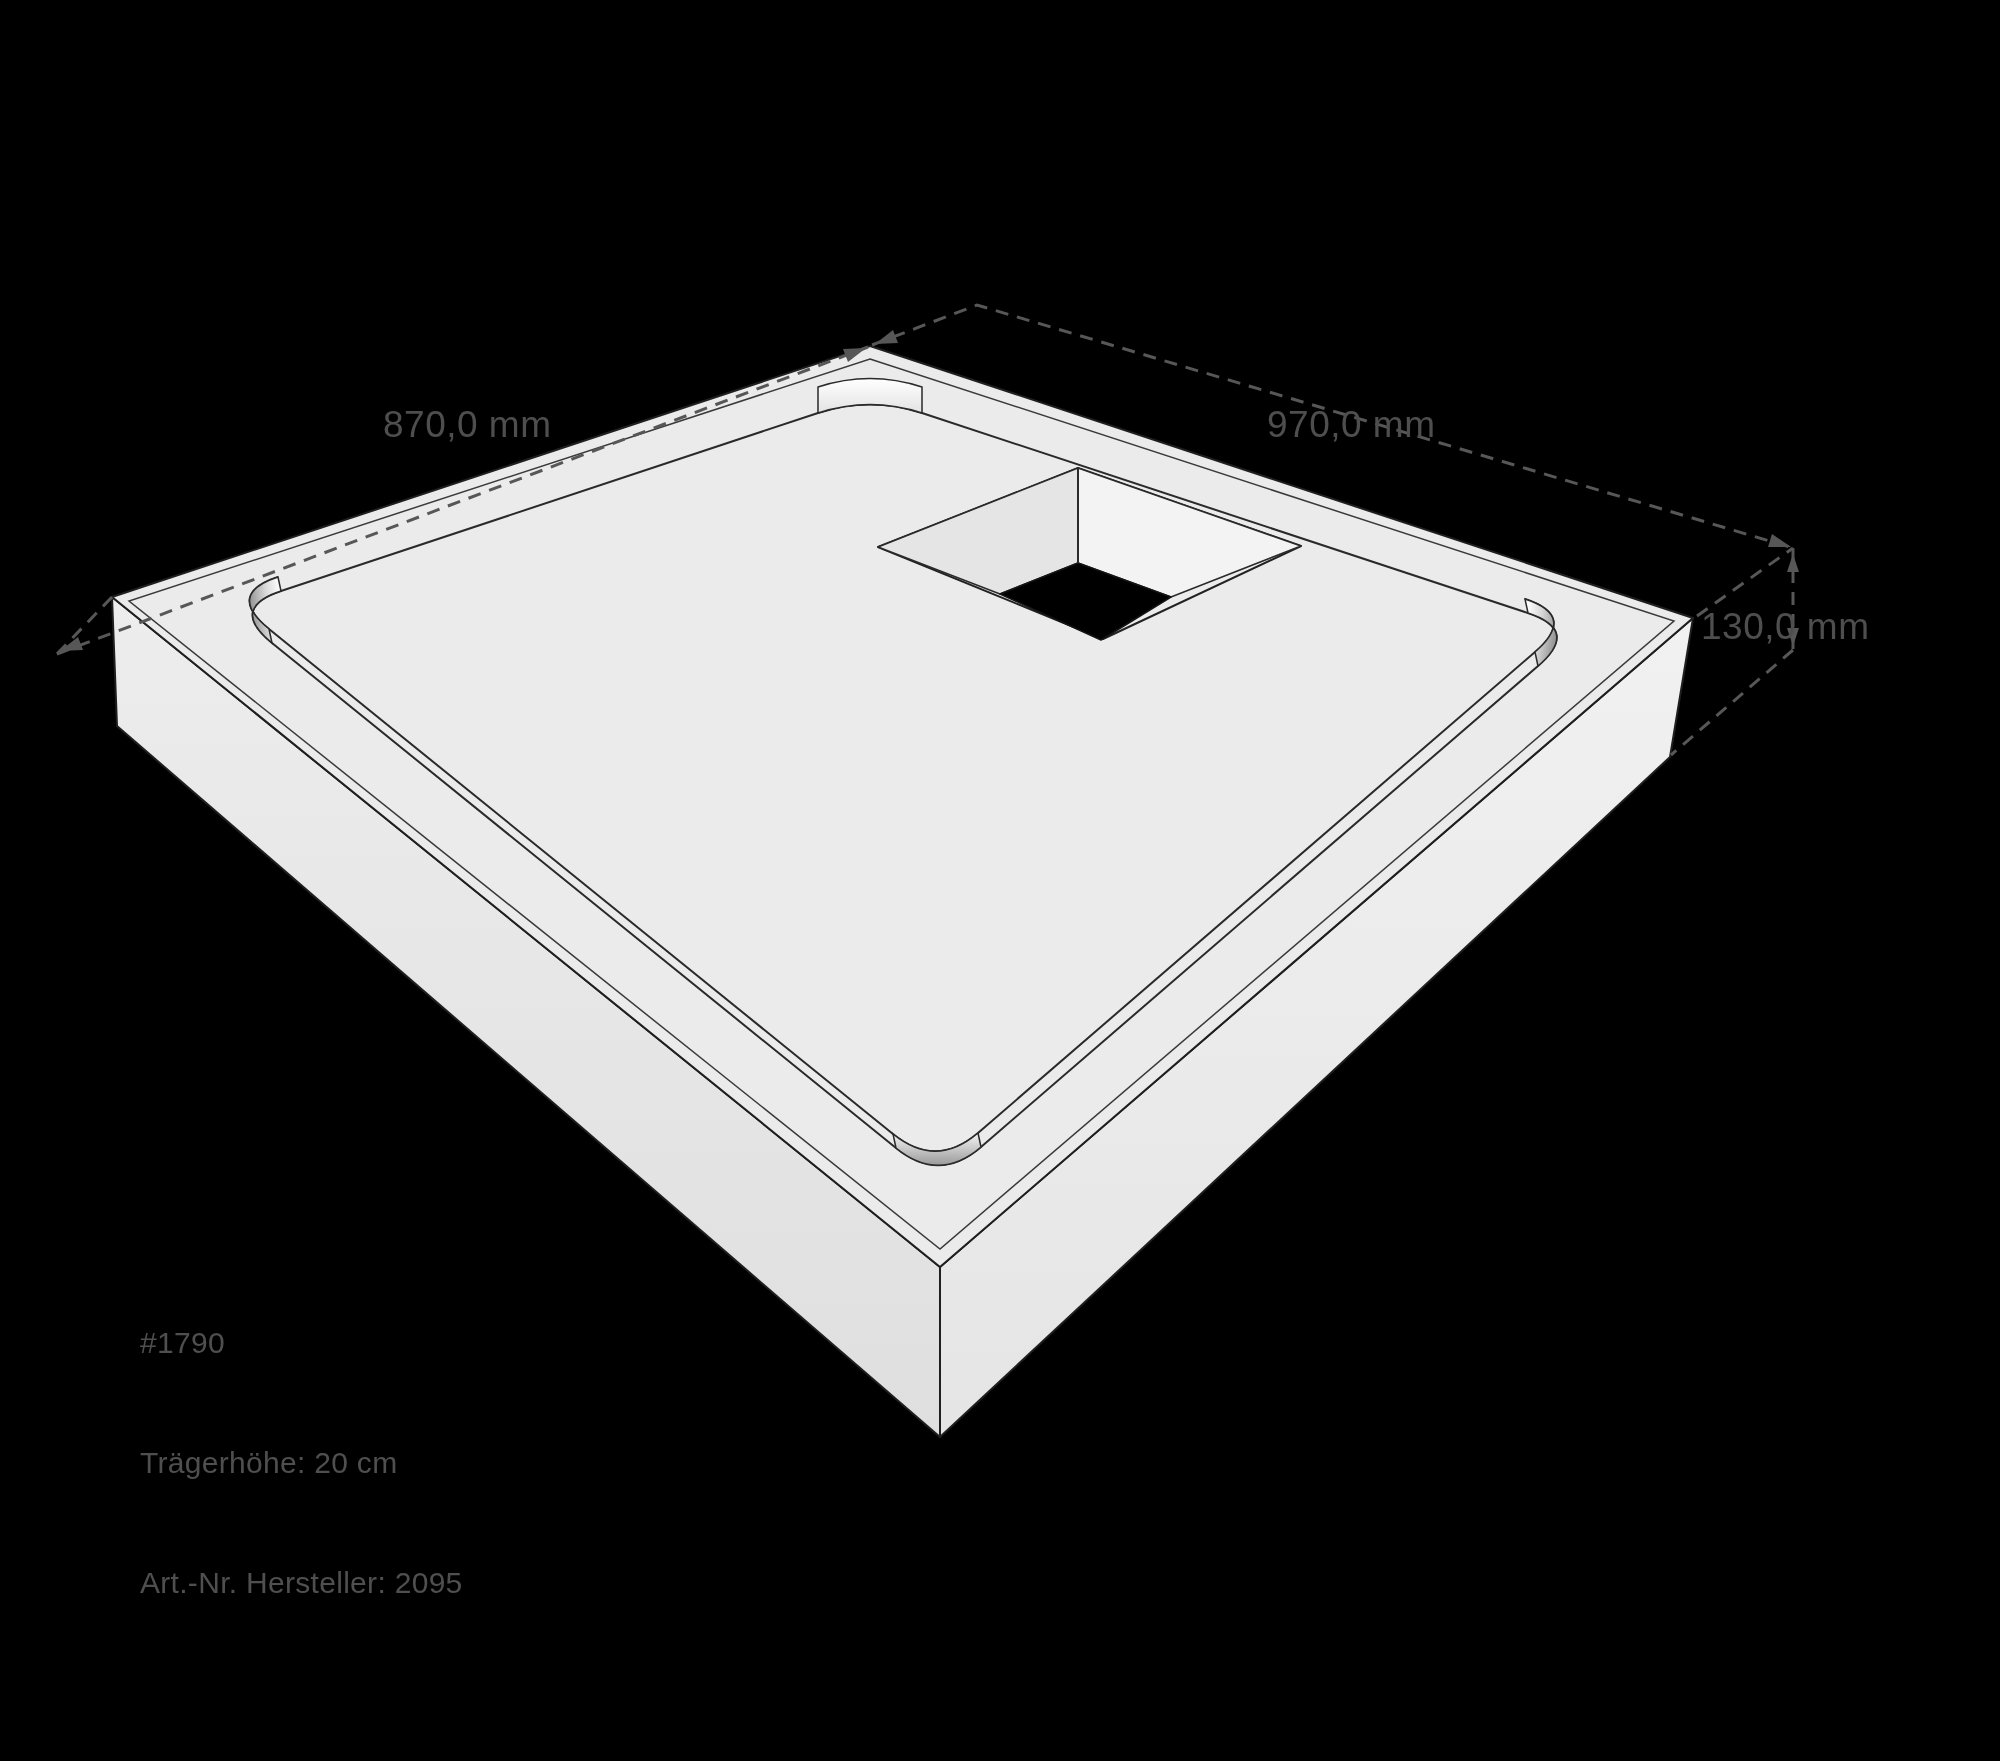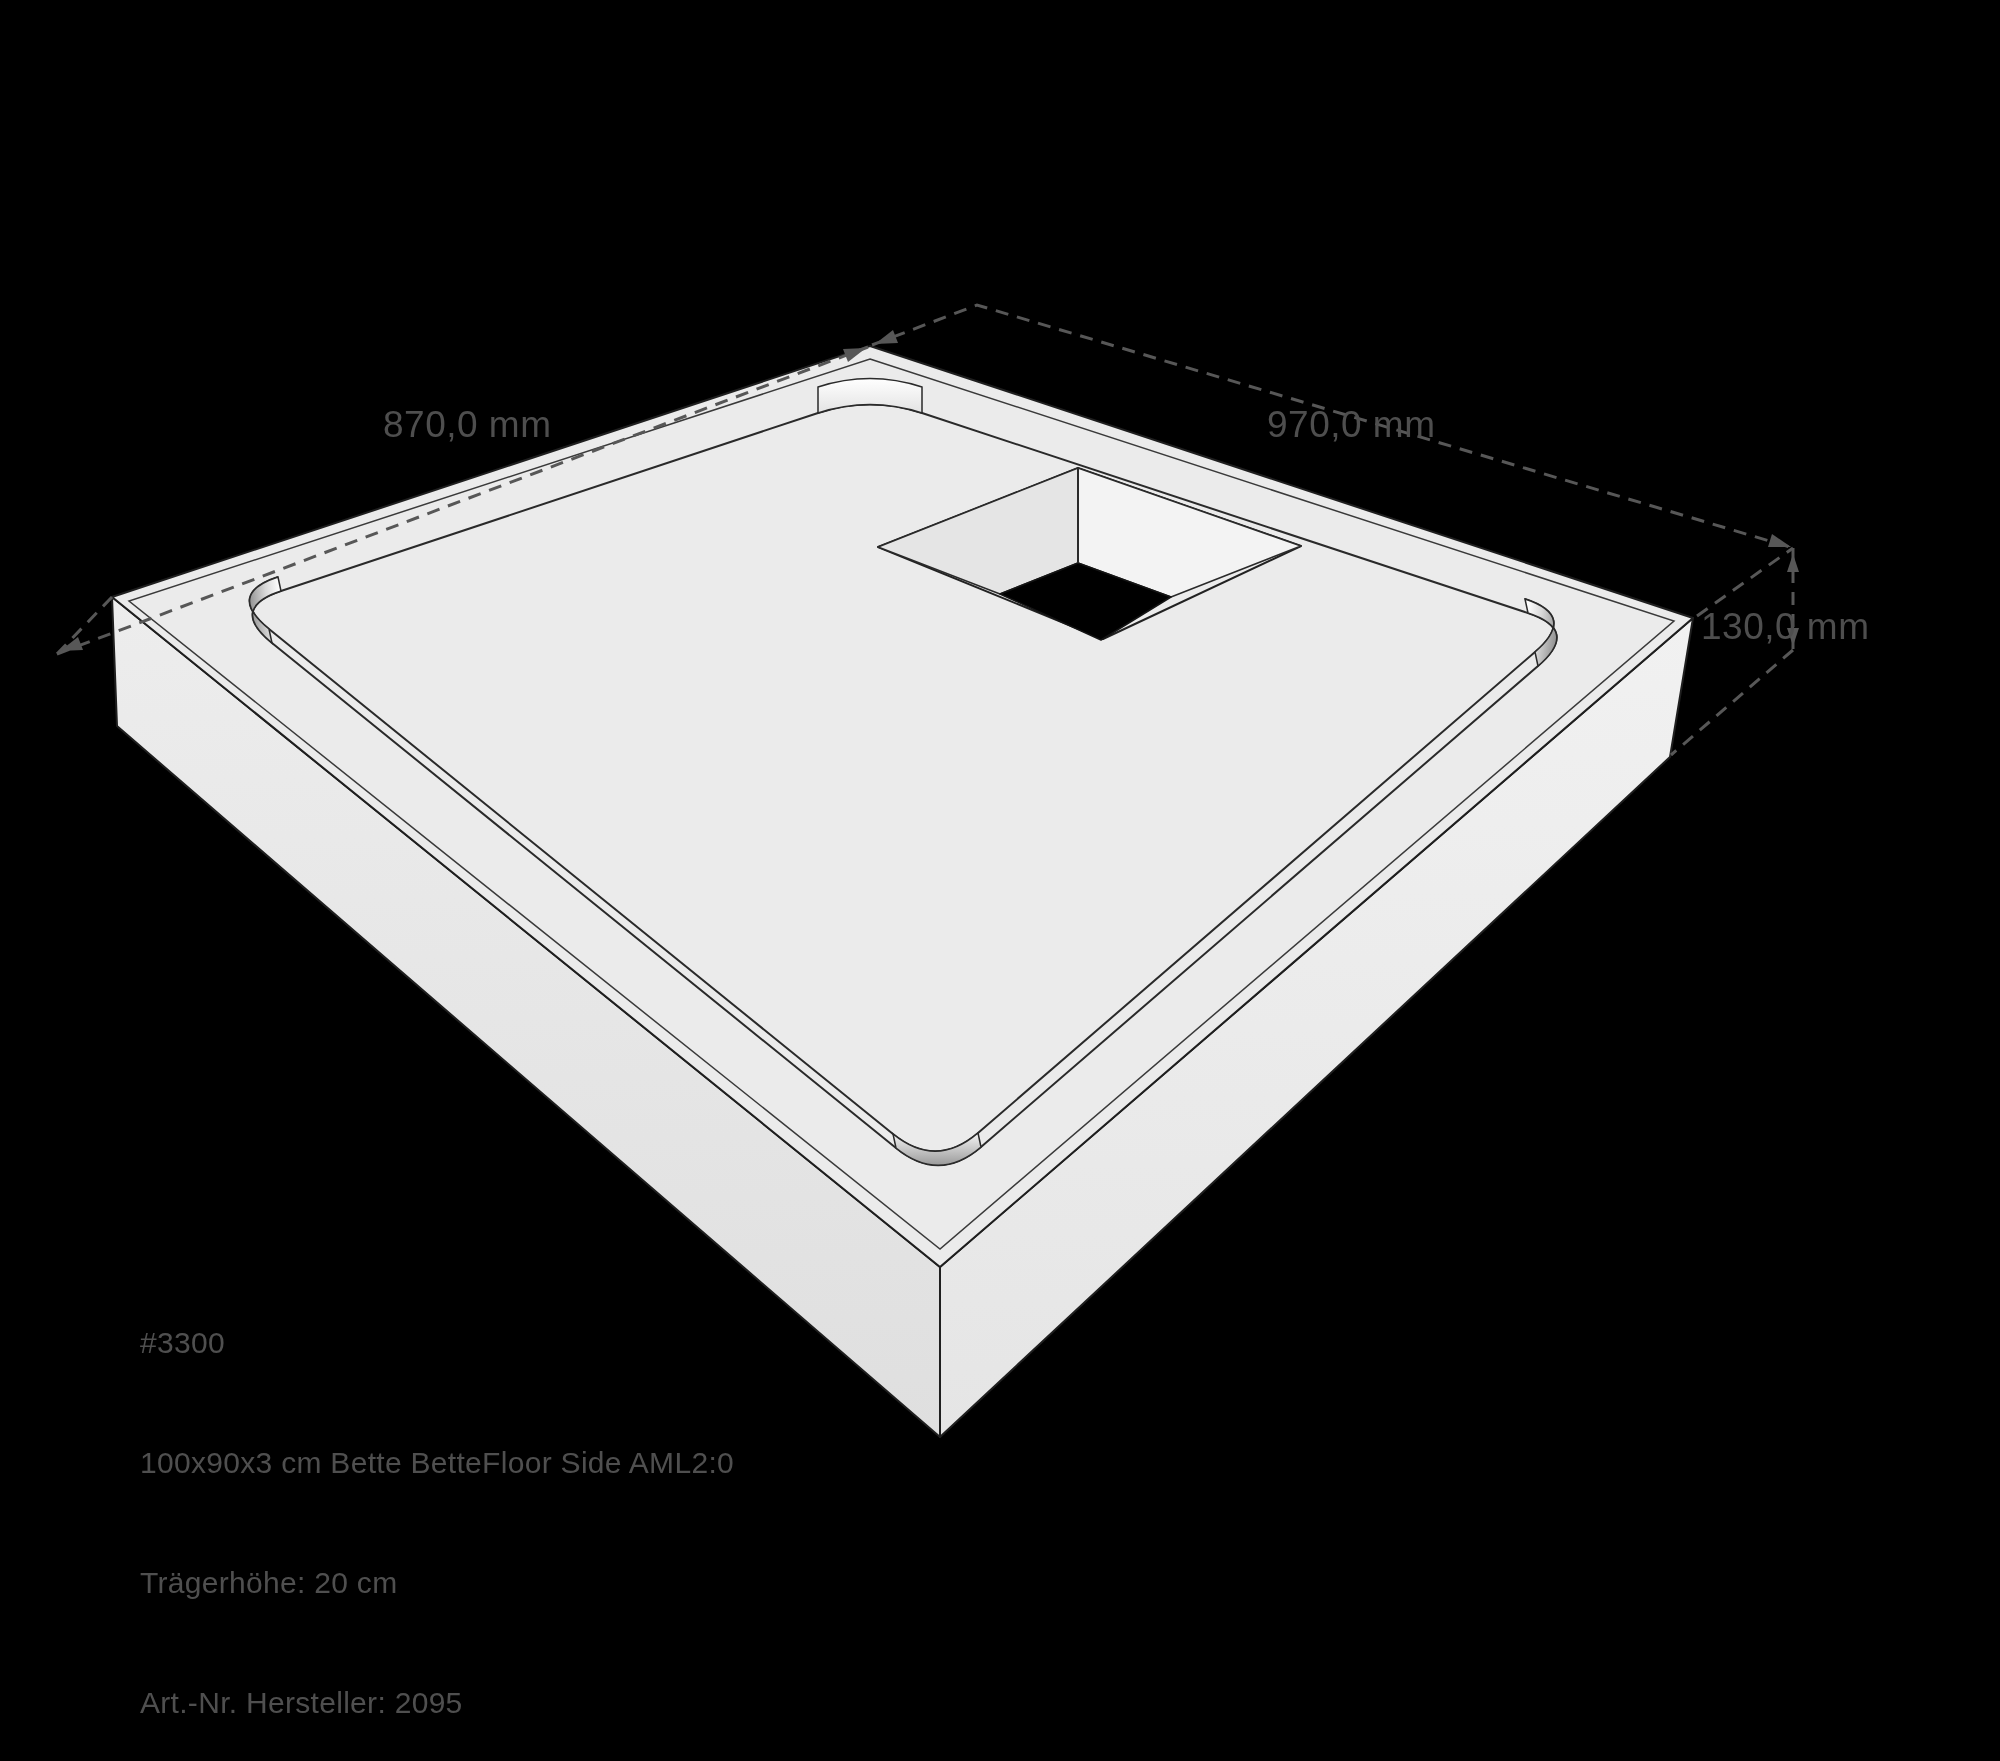--- a/index.html
+++ b/index.html
@@ -123,18 +123,17 @@
       <polygon points="1793,554 1787,572 1799,572" class="arrow"></polygon>
       <polygon points="1793,646 1787,628 1799,628" class="arrow"></polygon>
 
       <text x="383" y="437" class="dim-label">870,0 mm</text>
       <text x="1267" y="437" class="dim-label">970,0 mm</text>
       <text x="1701" y="639" class="dim-label">130,0 mm</text>
     </g>
   </svg>
 
   <div class="caption">
-    <div>#3300</div>
-    <div>100x90x3 cm Bette BetteFloor Side AML2:0</div>
+    <div>#1790</div>
     <div>Trägerhöhe: 20 cm</div>
     <div>Art.-Nr. Hersteller: 2095</div>
   </div>
 </div>
 
 </body></html>

